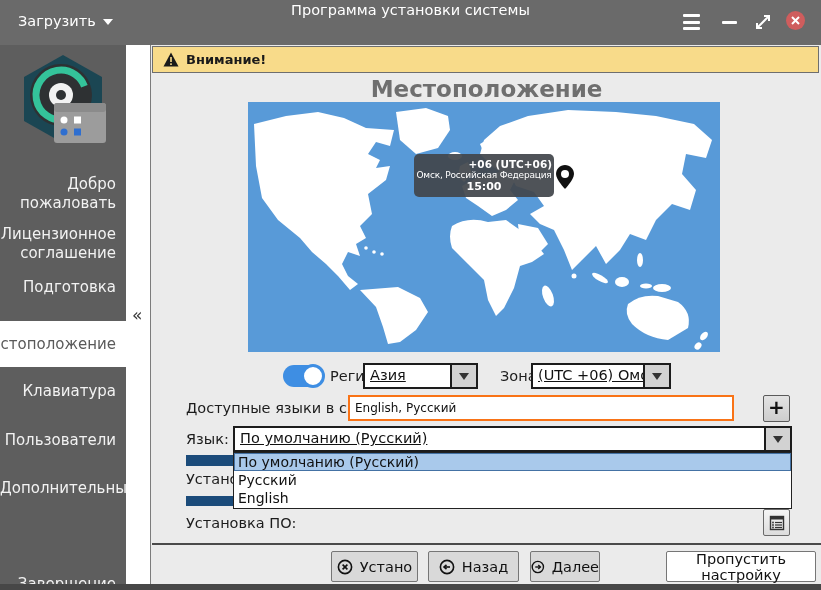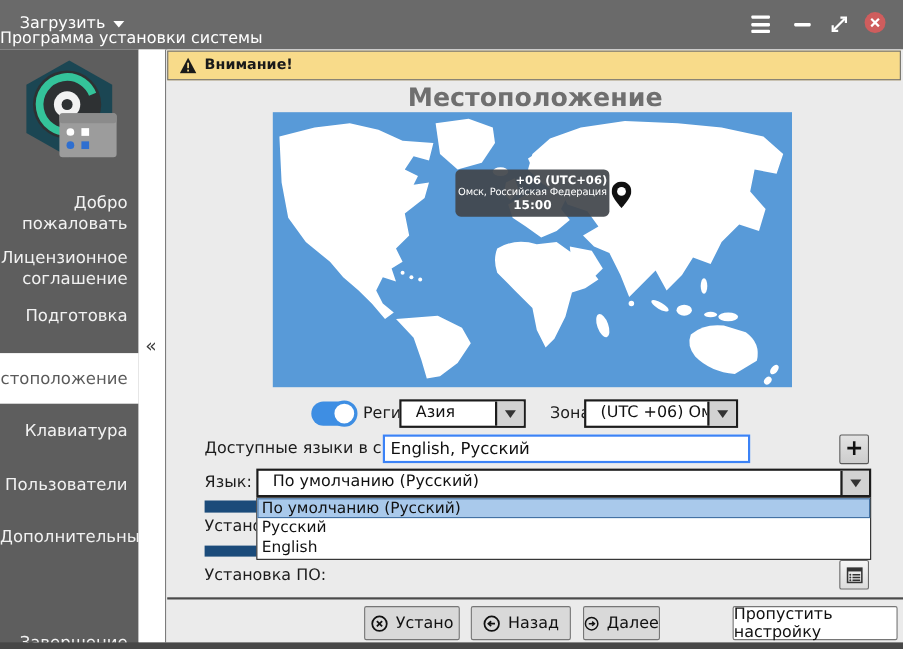--- a/index.html
+++ b/index.html
@@ -3,21 +3,21 @@
 <meta charset="utf-8">
 <style>
   * { margin:0; padding:0; box-sizing:border-box; }
   html,body { width:821px; height:590px; }
   body { font-family:"DejaVu Sans", sans-serif; position:relative; background:#ebebeb; overflow:hidden; }
 
   
   .titlebar { position:absolute; left:0; top:0; width:821px; height:45px; background:#6a6a6a; }
   .tb-menu { position:absolute; left:18px; top:13px; color:#fff; font-size:14.5px; display:flex; align-items:center; gap:7px; cursor:default; }
   .tb-caret { width:0; height:0; border-left:5px solid transparent; border-right:5px solid transparent; border-top:6px solid #fff; margin-top:2px; }
-  .tb-title { position:absolute; left:0; right:0; top:27px; text-align:left; color:#fff; font-size:14.5px; }
+  .tb-title { position:absolute; left:0; right:0; top:2px; text-align:center; color:#fff; font-size:14.5px; }
   .tb-hamburger { position:absolute; left:683px; top:14px; width:17px; height:16px; display:flex; flex-direction:column; justify-content:space-between; }
   .tb-hamburger span { display:block; height:3px; background:#fff; border-radius:1px; }
   .tb-min { position:absolute; left:722px; top:21px; width:15px; height:3px; background:#fff; border-radius:1px; }
   .tb-resize { position:absolute; left:753px; top:12px; width:20px; height:20px; }
   .tb-close { position:absolute; left:786px; top:11px; width:19px; height:19px; background:#cf5d5d; border-radius:50%; display:flex; align-items:center; justify-content:center; }
   .tb-close svg { display:block; }
 
   
   .sidebar { position:absolute; left:0; top:45px; width:126px; height:545px; background:#5e5e5e; }
   .logo { position:absolute; left:16px; top:8px; }
@@ -39,40 +39,40 @@
   .mt-loc { font-size:9px; letter-spacing:-0.2px; white-space:nowrap; }
   .mt-time { font-size:11px; font-weight:bold; }
   .map-pin { position:absolute; left:308px; top:63px; }
 
   .lbl { position:absolute; font-size:14.5px; color:#1c1c1c; white-space:nowrap; }
 
   .toggle { position:absolute; left:131px; top:320px; width:41px; height:22px; background:#3e8ee3; border-radius:11px; }
   .toggle .knob { position:absolute; right:-1px; top:-1px; width:24px; height:24px; background:#fff; border:3px solid #3e8ee3; border-radius:50%; }
 
   .combo { position:absolute; height:26px; background:#fff; border:2px solid #1c1c1c; display:flex; align-items:stretch; }
-  .combo .ctext { flex:1; font-size:14.5px; color:#111; padding:2px 13px; white-space:nowrap; overflow:hidden; }
+  .combo .ctext { flex:1; font-size:14.5px; color:#111; padding:2px 5px; white-space:nowrap; overflow:hidden;text-decoration:underline; }
   .combo .carrow { width:26px; background:#d2d2d2; border-left:2px solid #1c1c1c; display:flex; align-items:center; justify-content:center; }
   .tri-down { width:0; height:0; border-left:5px solid transparent; border-right:5px solid transparent; border-top:7px solid #333; }
 
-  .text-input { position:absolute; left:196px; top:350px; width:334px; height:26px; background:#fff; border:2px solid #3b82f6; font-size:15px; color:#111; padding:0 5px; font-family:"DejaVu Sans", sans-serif; }
+  .text-input { position:absolute; left:196px; top:350px; width:386px; height:26px; background:#fff; border:2px solid #f97316; font-size:12px; color:#111; padding:0 5px; font-family:"DejaVu Sans", sans-serif; }
   .plus-btn { position:absolute; left:611px; top:350px; width:27px; height:27px; background:linear-gradient(#e3e3e3,#cdcdcd); border:1px solid #5a5a5a; border-radius:2px; font-size:20px; font-weight:bold; color:#111; line-height:23px; text-align:center; }
 
   .progress-frag { position:absolute; background:#1b4b7a; z-index:1; }
   .clip-label { position:absolute; left:34px; top:426px; width:47px; height:18px; overflow:hidden; font-size:14.5px; color:#1c1c1c; white-space:nowrap; z-index:1; }
 
   .dropdown-list { position:absolute; left:81px; top:407px; width:559px; height:57px; background:#fff; border:1px solid #222; z-index:5; }
   .dd-option { height:18px; font-size:14px; color:#111; padding:0 4px; line-height:18px; white-space:nowrap; }
   .dd-option.selected { background:#a9c9eb; outline:1px solid #4472a4; outline-offset:-1px; }
 
   .software-value { position:absolute; left:130px; top:470px; font-size:14px; color:#222; white-space:nowrap; }
   .log-btn { position:absolute; left:611px; top:464px; width:27px; height:27px; background:linear-gradient(#f5f5f5,#dcdcdc); border:1px solid #6a6a6a; border-radius:2px; display:flex; align-items:center; justify-content:center; }
 
   .footer-sep { position:absolute; left:0; top:498px; width:669px; height:2px; background:#4a4a4a; }
   .btn { position:absolute; top:506px; height:31px; background:#d9d9d9; border:1px solid #767676; border-radius:2px; display:flex; align-items:center; justify-content:center; gap:7px; font-size:14.5px; color:#111; font-family:"DejaVu Sans", sans-serif; }
-  .btn.white { background:#ffffff; }
+  .btn.white { background:#ffffff;text-align:center; }
 
   .bottom-strip { position:absolute; left:0; top:584px; width:821px; height:6px; background:#474747; }
 </style>
 </head>
 <body>
 
 <div class="titlebar">
   <div class="tb-menu">
     <span>Загрузить</span>
     <span class="tb-caret"></span>

